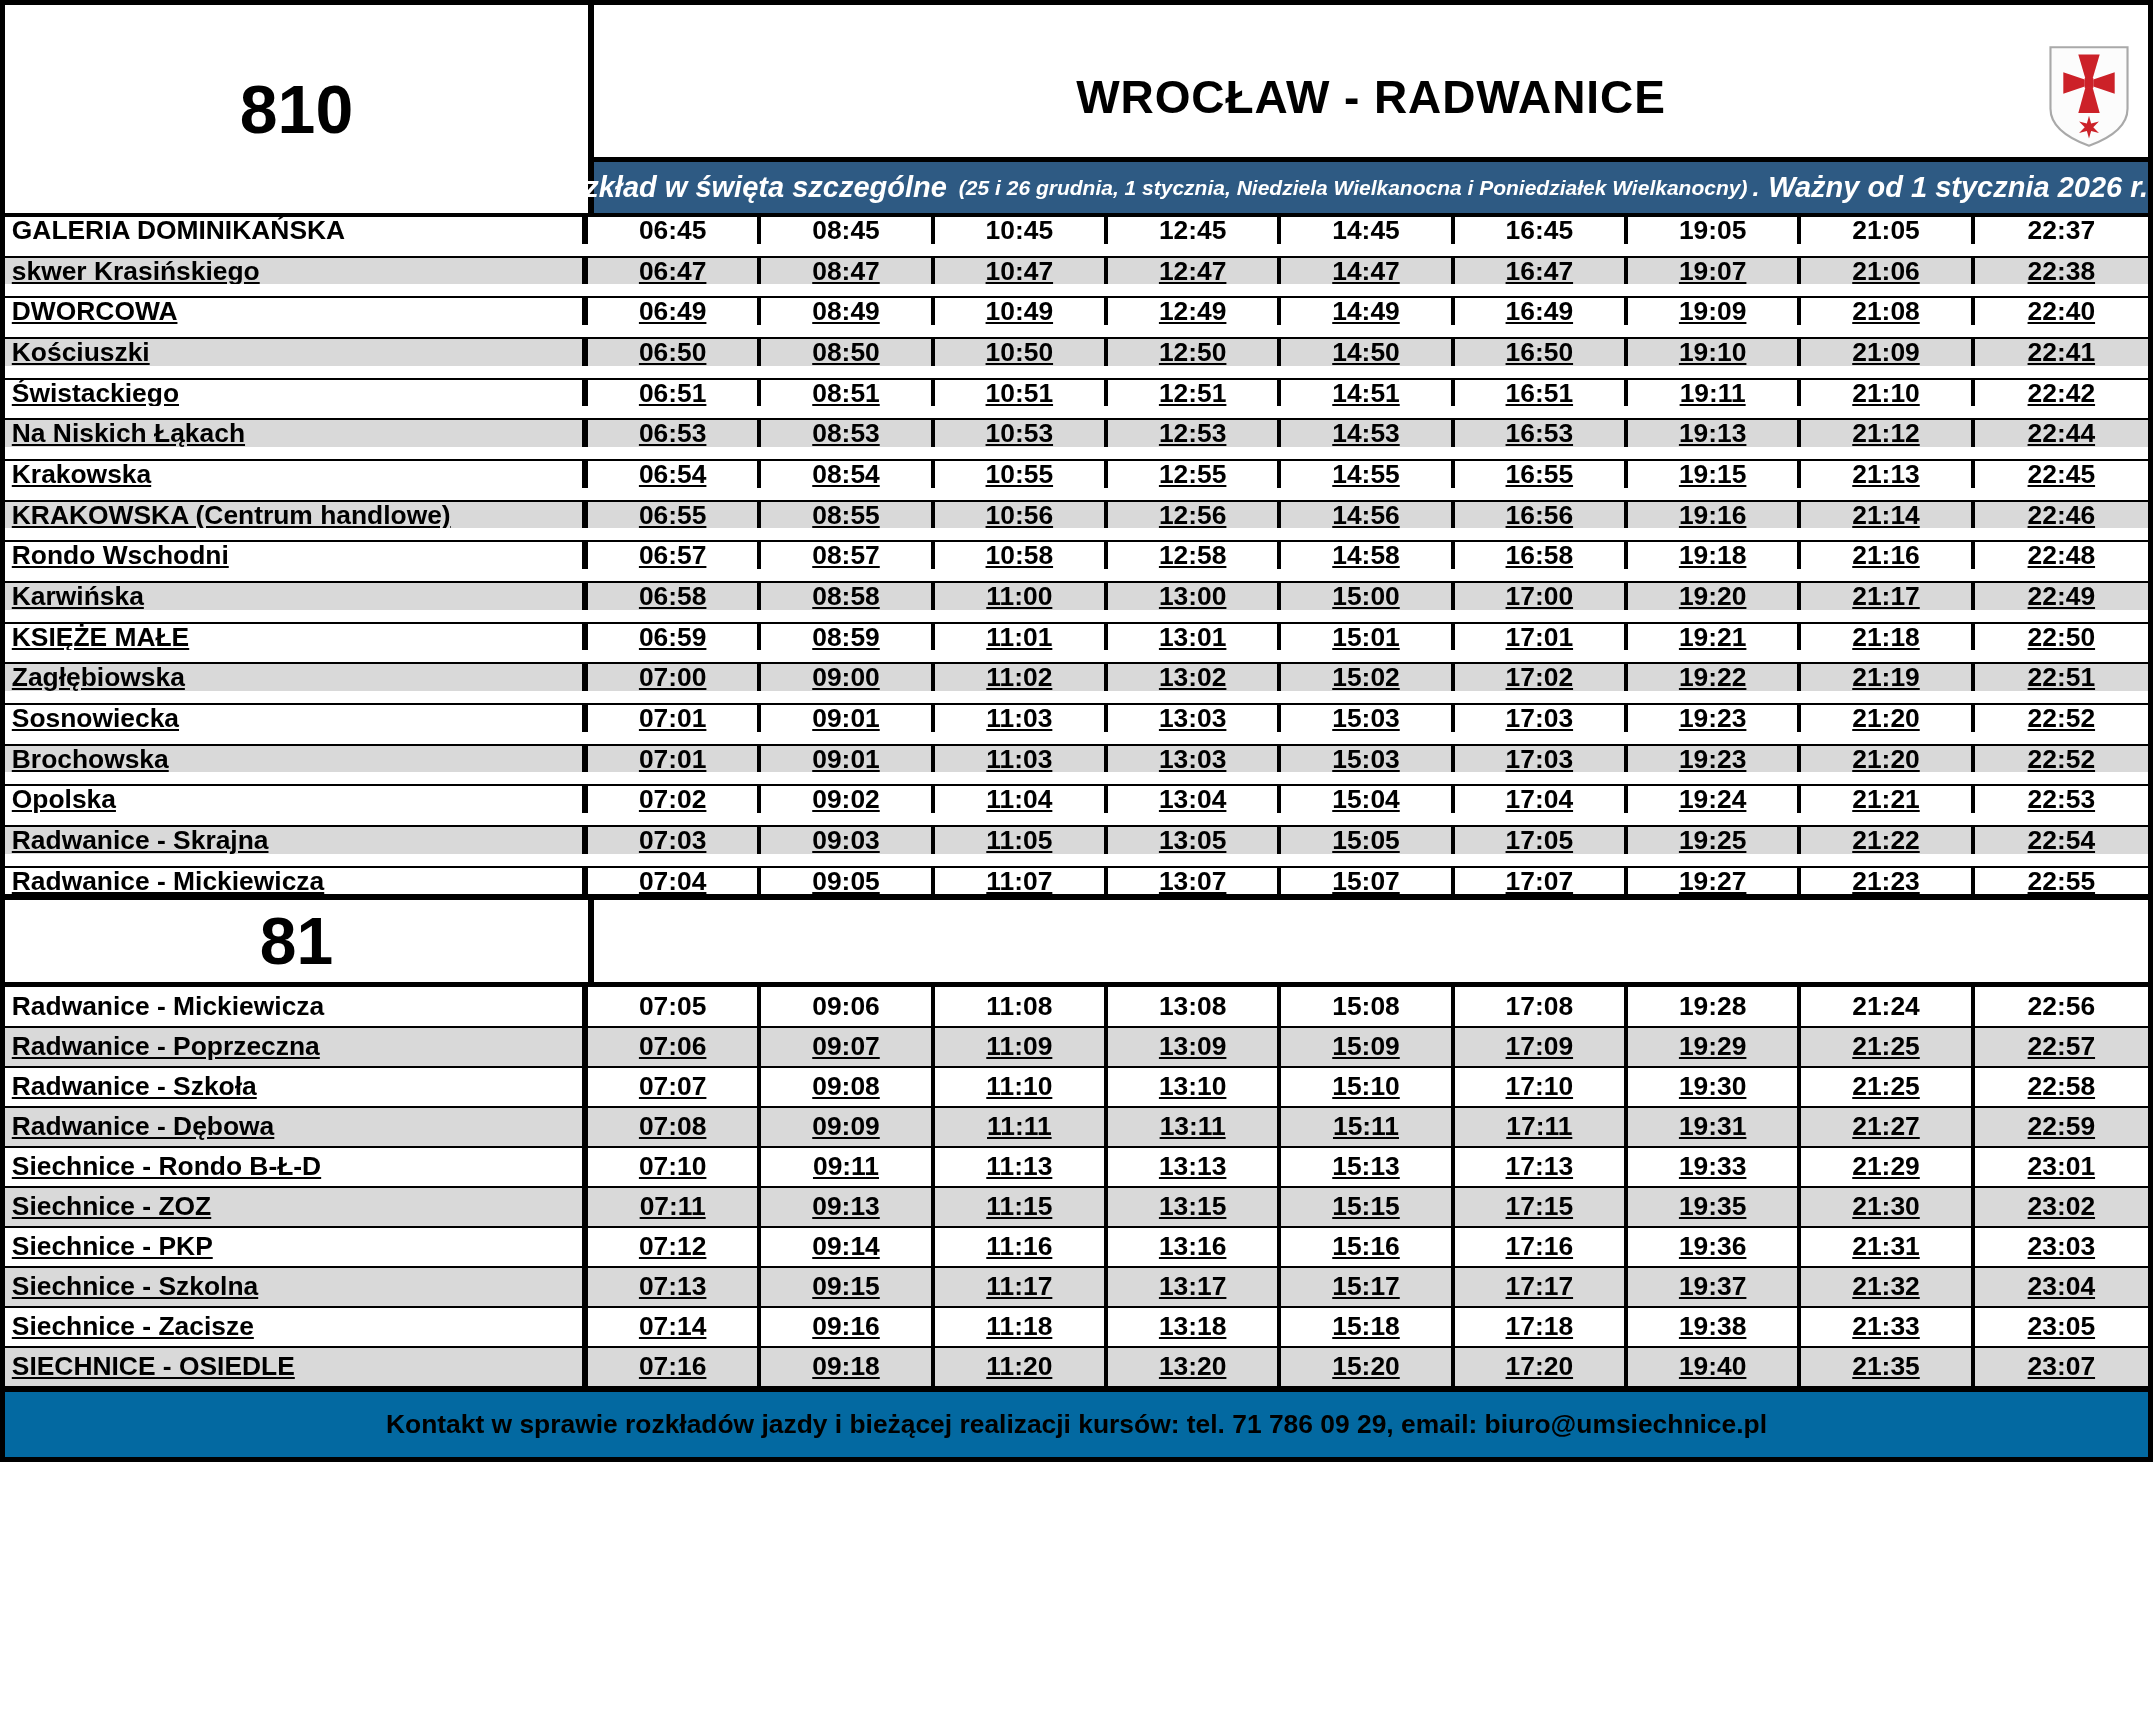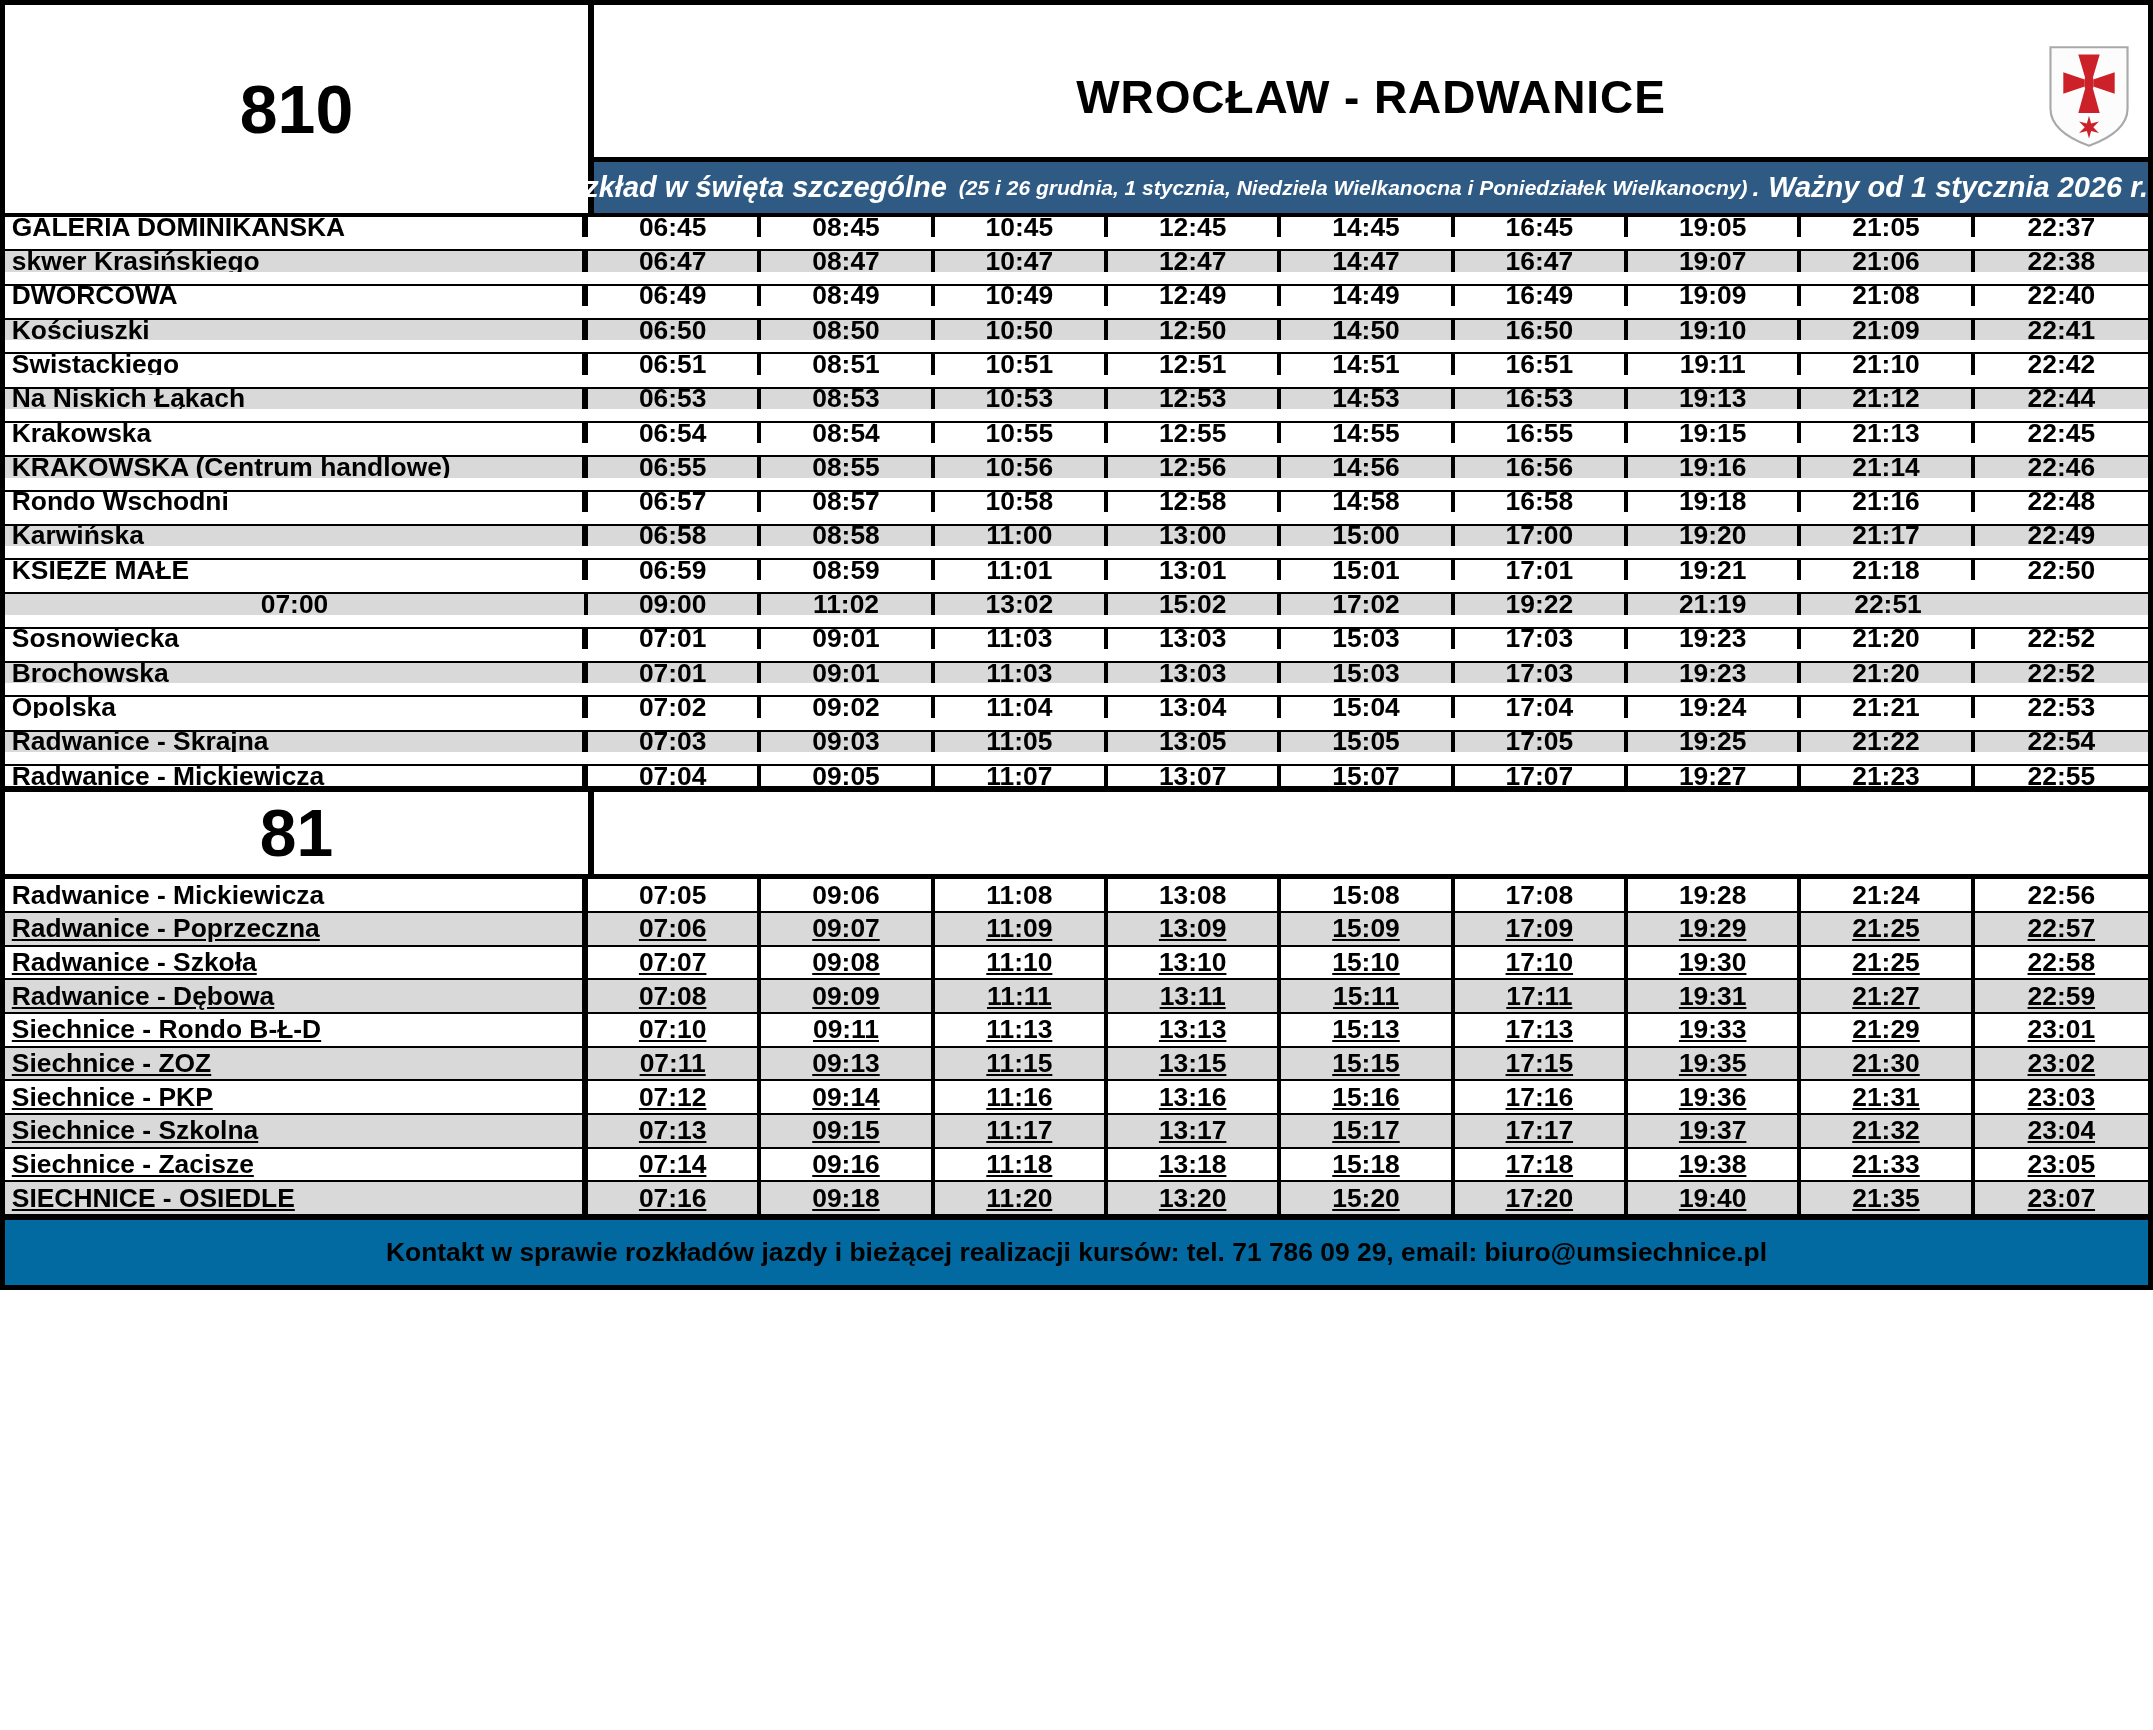--- a/index.html
+++ b/index.html
@@ -2,21 +2,21 @@
 <html style="--banner-blue: #2e5a83; --row-gray: #d9d9d9; --crest-red: #cc2128;font-size:13.6px"><head>
 <meta charset="utf-8">
 <style>
   :root{
     --banner-blue:#2e5a83;
     --row-gray:#d9d9d9;
     --crest-red:#cc2128;
   }
   html,body{margin:0;padding:0;background:#fff;}
   .page{
-    width:2153px;height:1290px;box-sizing:border-box;
+    width:2153px;height:1462px;box-sizing:border-box;
     border:5.1px solid #000;background:#fff;
     display:flex;flex-direction:column;
     font-family:"Liberation Sans",sans-serif;font-weight:bold;color:#000;
   }
   
   .header{flex:none;height:208px;display:flex;border-bottom:4.3px solid #000;}
   .line-box{flex:none;width:583px;border-right:6px solid #000;display:flex;align-items:center;justify-content:center;background:#fff;}
   .line-number{font-size:68px;line-height:1;}
   .header-right{flex:1;display:flex;flex-direction:column;min-width:0;}
   .title-row{flex:none;height:121px;position:relative;display:flex;align-items:center;justify-content:center;border-bottom:5.1px solid #000;background:#fff;margin-top:31px;}
@@ -206,20 +206,21 @@
         <div class="cell time">08:59</div>
         <div class="cell time">11:01</div>
         <div class="cell time">13:01</div>
         <div class="cell time">15:01</div>
         <div class="cell time">17:01</div>
         <div class="cell time">19:21</div>
         <div class="cell time">21:18</div>
         <div class="cell time">22:50</div>
       </div>
       <div class="row alt">
+        <div class="cell stop">Zagłębiowska</div>
         <div class="cell time">07:00</div>
         <div class="cell time">09:00</div>
         <div class="cell time">11:02</div>
         <div class="cell time">13:02</div>
         <div class="cell time">15:02</div>
         <div class="cell time">17:02</div>
         <div class="cell time">19:22</div>
         <div class="cell time">21:19</div>
         <div class="cell time">22:51</div>
       </div>

